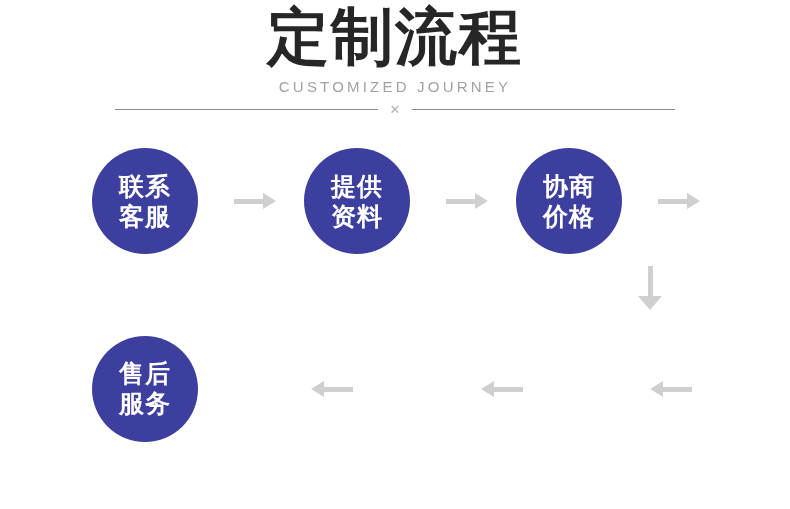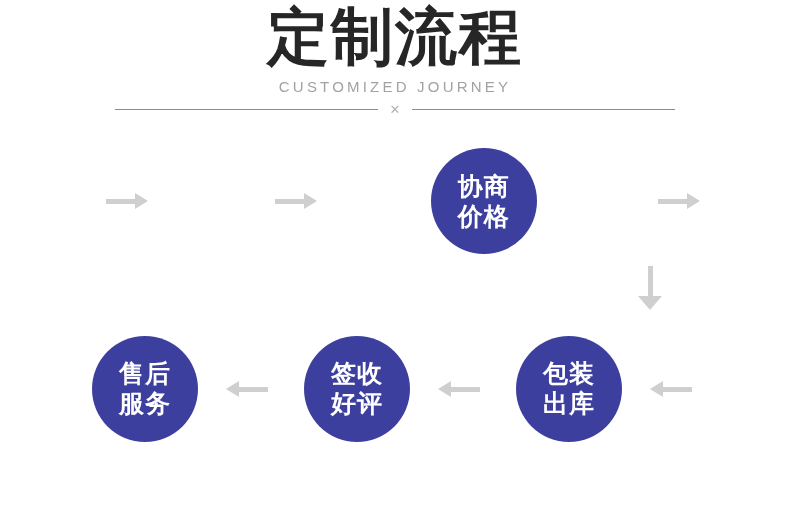--- a/index.html
+++ b/index.html
@@ -184,26 +184,34 @@
   </div>
 
   <div class="divider">
     <span class="divider-rule"></span>
     <span class="divider-x">✕</span>
     <span class="divider-rule"></span>
   </div>
 
   <div class="flow-row" id="row-1">
 
+    <div class="step">
+      <span class="step-line">联系</span>
+      <span class="step-line">客服</span>
+    </div>
 
     <div class="arrow-h right">
       <span class="shaft"></span>
       <span class="head"></span>
     </div>
 
+    <div class="step">
+      <span class="step-line">提供</span>
+      <span class="step-line">资料</span>
+    </div>
 
     <div class="arrow-h right">
       <span class="shaft"></span>
       <span class="head"></span>
     </div>
 
     <div class="step">
       <span class="step-line">协商</span>
       <span class="step-line">价格</span>
     </div>
@@ -226,34 +234,26 @@
     <div class="step">
       <span class="step-line">售后</span>
       <span class="step-line">服务</span>
     </div>
 
     <div class="arrow-h left">
       <span class="shaft"></span>
       <span class="head"></span>
     </div>
 
-    <div class="step">
-      <span class="step-line">签收</span>
-      <span class="step-line">好评</span>
-    </div>
 
     <div class="arrow-h left">
       <span class="shaft"></span>
       <span class="head"></span>
     </div>
 
-    <div class="step">
-      <span class="step-line">包装</span>
-      <span class="step-line">出库</span>
-    </div>
 
     <div class="arrow-h left">
       <span class="shaft"></span>
       <span class="head"></span>
     </div>
 
 
   </div>
 
 </div>

